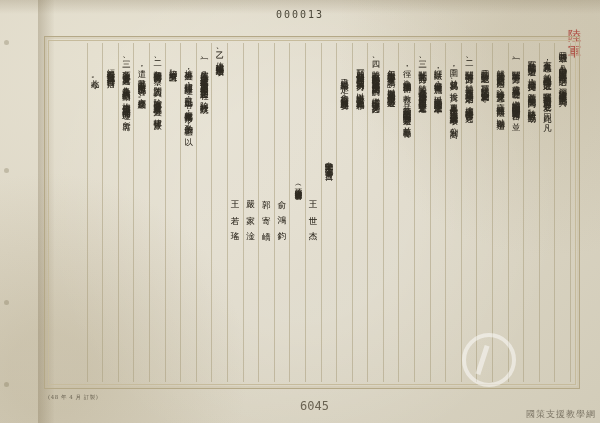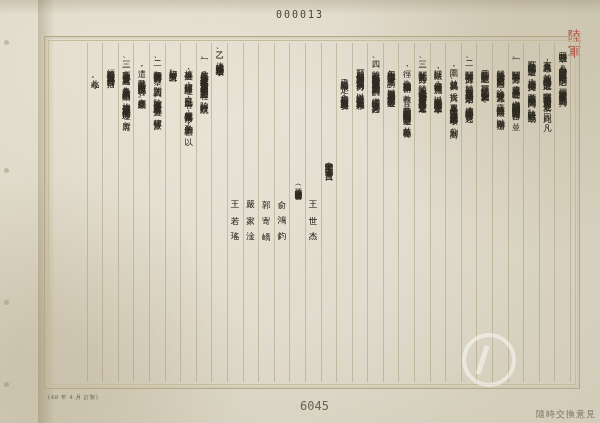--- a/index.html
+++ b/index.html
@@ -265,15 +265,15 @@
 
     </div>
   </div>
 
   <div id="printmark">(48 年 4 月 訂製)</div>
   <div id="pagemark">6045</div>
 
   <div id="wm">
     <div class="ring"></div>
   </div>
-  <div id="wm-text">隨時交換意見</div>
+  <div id="wm-text">國策支援教學網</div>
 
 </div>
 
 </body></html>

